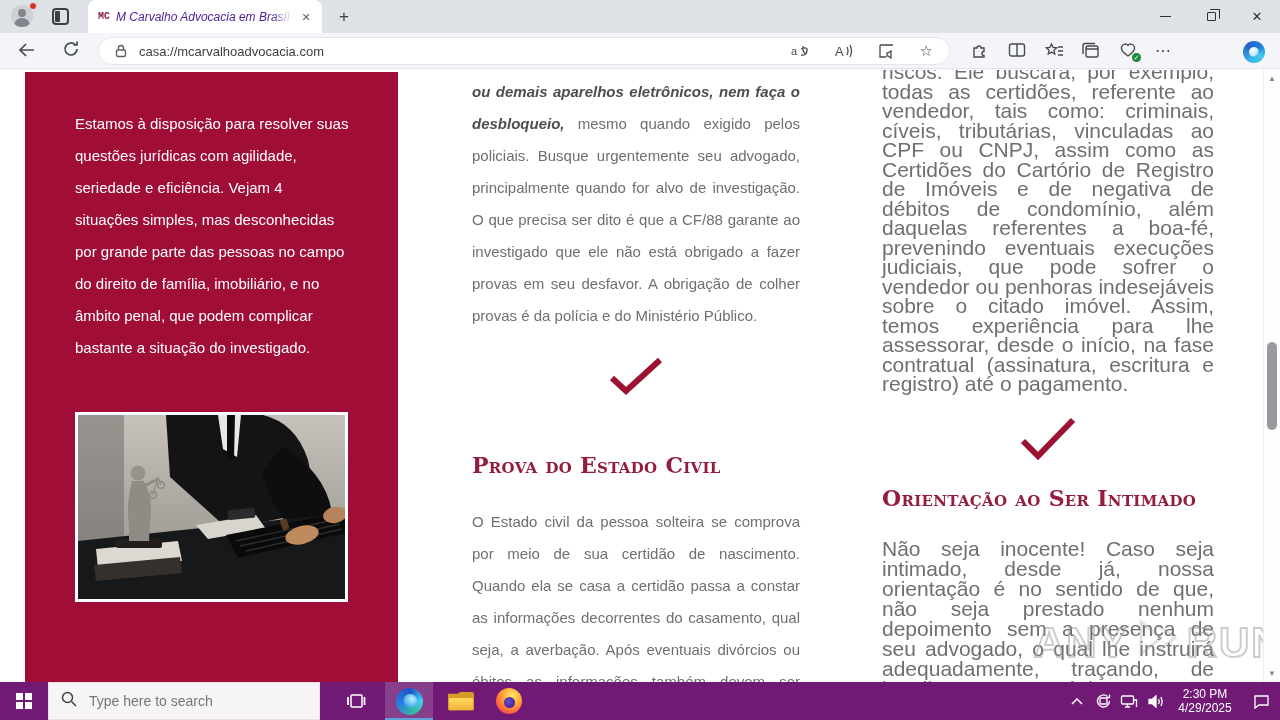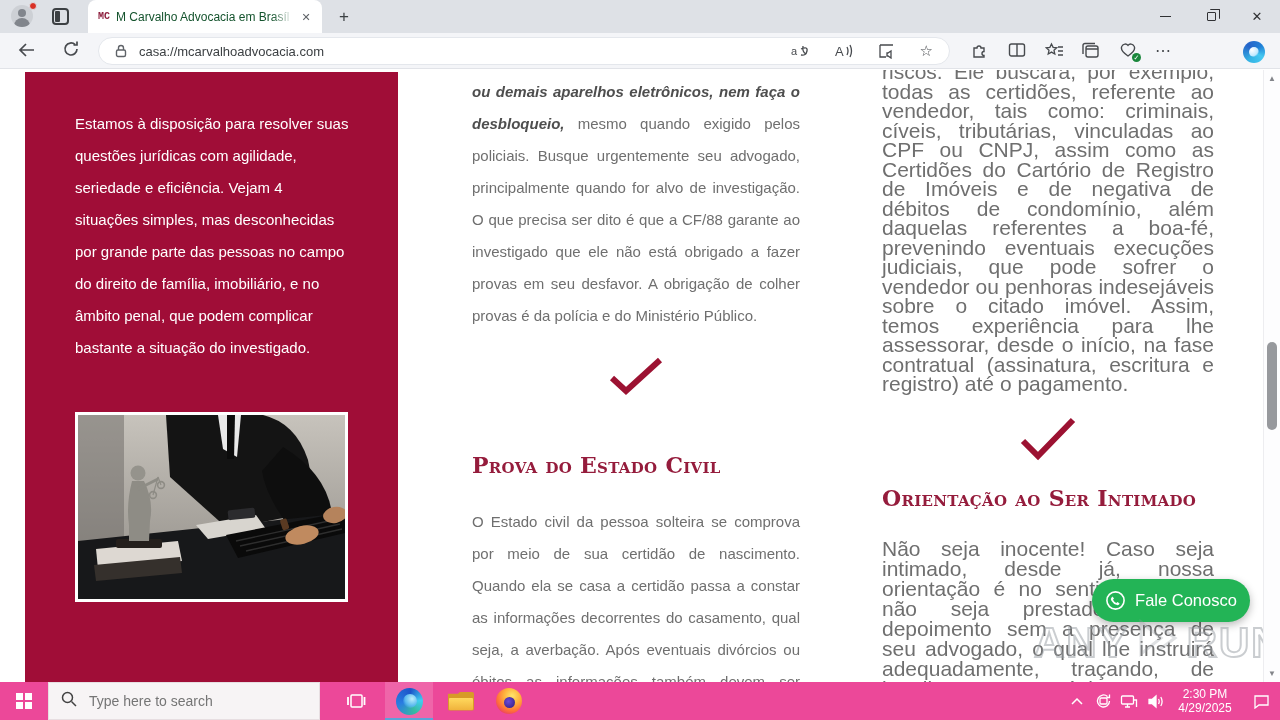--- a/index.html
+++ b/index.html
@@ -10,21 +10,21 @@
   .titlebar{position:absolute;top:0;left:0;right:0;height:33px;background:#dee1e6;}
   .avatar-btn{position:absolute;left:10px;top:4px;width:26px;height:26px;}
   .avatar{position:absolute;left:1px;top:1px;width:22px;height:22px;border-radius:50%;background:#cdd0d5;overflow:hidden;}
   .avatar::before{content:"";position:absolute;left:7px;top:4px;width:8px;height:8px;border-radius:50%;background:#81858c;}
   .avatar::after{content:"";position:absolute;left:3px;top:13px;width:16px;height:10px;border-radius:8px 8px 0 0;background:#81858c;}
   .notif-dot{position:absolute;right:-1px;top:-2px;width:8px;height:8px;border-radius:50%;background:#d93025;border:1px solid #dee1e6;}
   .tab-actions{position:absolute;left:52px;top:8px;width:17px;height:17px;border:2px solid #3c4043;border-radius:4px;}
   .tab-actions::after{content:"";position:absolute;left:1px;top:1px;width:5px;height:11px;background:#3c4043;border-radius:1px;}
   .tab{position:absolute;left:88px;top:0;width:234px;height:33px;background:#fff;border-radius:8px 8px 0 0;display:flex;align-items:center;padding:0 8px 0 10px;}
   .favicon{width:18px;height:14px;font-family:Liberation Mono, monospace;font-weight:bold;font-size:10px;color:#8d1d3c;line-height:14px;flex:0 0 auto;}
-  .tab-title{flex:1;font-size:12px;color:#14532d;white-space:nowrap;overflow:hidden;position:relative;height:16px;line-height:16px;}
+  .tab-title{flex:1;font-size:12px;color:#4c1d95;white-space:nowrap;overflow:hidden;position:relative;height:16px;line-height:16px;font-style:italic;}
   .tab-title::after{content:"";position:absolute;right:0;top:0;bottom:0;width:26px;background:linear-gradient(90deg,rgba(255,255,255,0),#fff 80%);}
   .tab-close{width:16px;height:16px;font-size:11px;line-height:16px;text-align:center;color:#5f6368;flex:0 0 auto;cursor:pointer;}
   .new-tab{position:absolute;left:334px;top:7px;width:20px;height:20px;font-size:17px;line-height:19px;text-align:center;color:#3c4043;}
   .win-controls{position:absolute;right:0;top:0;height:33px;display:flex;}
   .win-btn{width:46px;height:33px;display:flex;align-items:center;justify-content:center;color:#303134;font-size:13px;}
   .glyph-min{width:11px;height:0;border-top:1.4px solid #303134;display:block;}
   .glyph-restore{width:9px;height:9px;border:1.3px solid #303134;border-radius:1px;position:relative;display:block;}
   .glyph-restore::before{content:"";position:absolute;left:2px;top:-4px;width:9px;height:9px;border:1.3px solid #303134;border-left:none;border-bottom:none;border-radius:1px;}
 
   
@@ -78,21 +78,21 @@
   .wm-logo{opacity:.55;}
 
   
   .scrollbar{position:absolute;right:0;top:0;bottom:0;width:17px;background:#fdfdfe;border-left:1px solid #ededf0;z-index:7;}
   .sb-arrow{position:absolute;left:0;width:16px;text-align:center;font-size:8px;color:#83858a;}
   .sb-up{top:4px;}
   .sb-down{bottom:4px;}
   .sb-thumb{position:absolute;left:3px;top:272px;width:10px;height:88px;border-radius:6px;background:#97999d;}
 
   
-  .taskbar{position:absolute;left:0;right:0;bottom:0;height:38px;background:#ec4899;z-index:10;padding-left:48px;}
+  .taskbar{position:absolute;left:0;right:0;bottom:0;height:38px;background:#701a75;z-index:10;padding-left:48px;}
   .start{position:absolute;left:0;top:0;width:48px;height:38px;display:flex;align-items:center;justify-content:center;}
   .win-logo{width:16px;height:16px;display:grid;grid-template-columns:7px 7px;grid-template-rows:7px 7px;gap:2px;}
   .win-logo span{background:#fff;}
   .tb-search{position:absolute;left:48px;top:0;width:272px;height:38px;background:#f7f4f5;border:1px solid #e7dee1;
     display:flex;align-items:center;padding-left:12px;gap:10px;}
   .tb-search input{border:none;outline:none;background:transparent;font-size:14px;color:#444;width:210px;font-family:"Liberation Sans",sans-serif;}
   .task-btn{position:absolute;top:0;height:38px;display:flex;align-items:center;justify-content:center;}
   .taskview{left:333px;width:46px;}
   .edge-btn{left:385px;width:48px;background:rgba(255,255,255,.16);}
   .edge-btn::after{content:"";position:absolute;left:0;right:0;bottom:0;height:2px;background:#5ba3d9;}
@@ -276,29 +276,20 @@
     <div class="para">riscos. Ele buscará, por exemplo, todas as certidões, referente ao vendedor, tais como: criminais, cíveis, tributárias, vinculadas ao CPF ou CNPJ, assim como as Certidões do Cartório de Registro de Imóveis e de negativa de débitos de condomínio, além daquelas referentes a boa-fé, prevenindo eventuais execuções judiciais, que pode sofrer o vendedor ou penhoras indesejáveis sobre o citado imóvel. Assim, temos experiência para lhe assessorar, desde o início, na fase contratual (assinatura, escritura e registro) até o pagamento.</div>
     <div class="check-row">
       <svg width="58" height="46" viewBox="0 0 58 46" fill="none">
         <polyline points="4,25 19,40 54,4" stroke="#9c1232" stroke-width="6"></polyline>
       </svg>
     </div>
     <div class="heading">Orientação ao Ser Intimado</div>
     <div class="para para2">Não seja inocente! Caso seja intimado, desde já, nossa orientação é no sentido de que, não seja prestado nenhum depoimento sem a presença de seu advogado, o qual lhe instruirá adequadamente, traçando, de imediato, a estratégia para sua defesa, com a possibilidade de ficar calado naquele momento de inquérito policial. Lembre-se que a polícia investigativa está ali para formar o</div>
   </div>
 
-  <div class="whatsapp-btn">
-    <span class="wa-icon">
-      <svg width="21" height="21" viewBox="0 0 21 21" fill="none">
-        <circle cx="10.5" cy="10.5" r="8.6" stroke="#fff" stroke-width="1.6"></circle>
-        <path d="M7.2 6.4 l1.8 1.9 -1 1.5 q1.2 2.3 3.2 3.3 l1.5-1.1 2 1.8 q-1 1.6 -2.6 1.3 q-3.6-.8 -5.7-4.4 q-1.2-2.2 .8-4.3 z" fill="#fff"></path>
-      </svg>
-    </span>
-    <span>Fale Conosco</span>
-  </div>
 
   <div class="watermark">
     <span>ANY</span>
     <span class="wm-logo">
       <svg width="46" height="44" viewBox="0 0 46 44" fill="none" stroke="rgba(150,155,162,.55)" stroke-width="3">
         <path d="M6 6 L26 22 L6 38 Z"></path>
           <path d="M24 10 L40 22 L24 34"></path>
       </svg>
     </span>
     <span>RUN</span>

